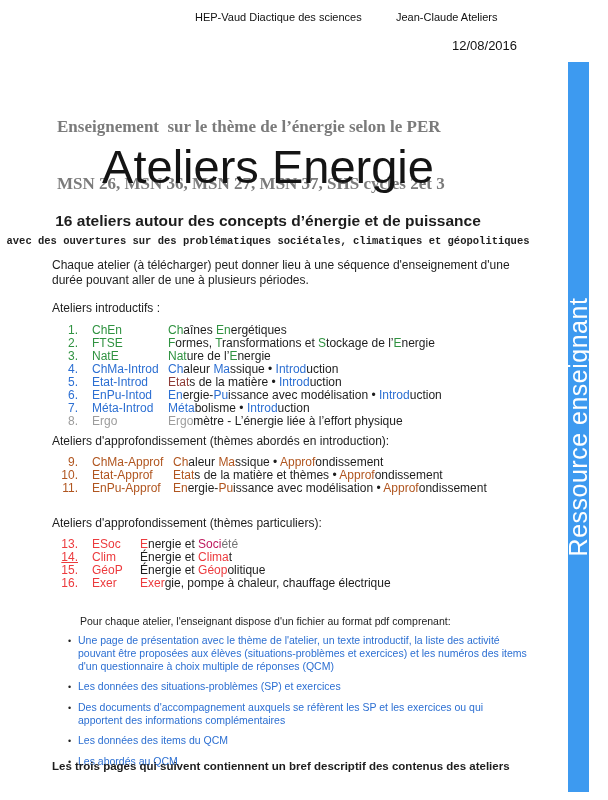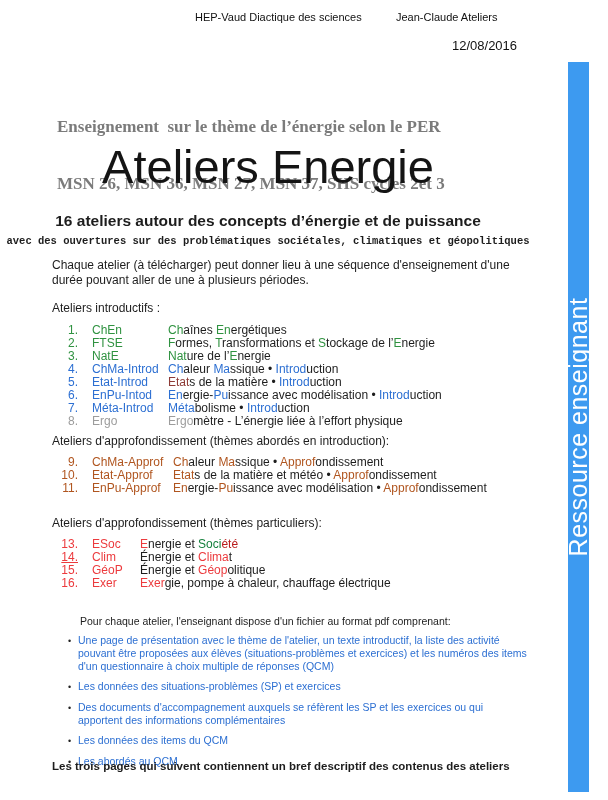--- a/index.html
+++ b/index.html
@@ -112,35 +112,35 @@
 <div class="abs sec-heading h-s2">Ateliers d'approfondissement (thèmes abordés en introduction):</div>
 <div class="abs list list-s2">
     <div class="row">
       <span class="num" style="color: rgb(176, 85, 31);">9.</span>
       <span class="code" style="color: rgb(176, 85, 31);">ChMa-Approf</span>
       <span class="desc"><span style="color: rgb(176, 85, 31);">Ch</span><span style="color: rgb(29, 29, 29);">aleur </span><span style="color: rgb(176, 85, 31);">Ma</span><span style="color: rgb(29, 29, 29);">ssique • </span><span style="color: rgb(176, 85, 31);">Approf</span><span style="color: rgb(29, 29, 29);">ondissement</span></span>
     </div>
     <div class="row">
       <span class="num" style="color: rgb(176, 85, 31);">10.</span>
       <span class="code" style="color: rgb(176, 85, 31);">Etat-Approf</span>
-      <span class="desc"><span style="color: rgb(176, 85, 31);">Etat</span><span style="color: rgb(29, 29, 29);">s de la matière et météo • </span><span style="color: rgb(176, 85, 31);">Approf</span><span style="color: rgb(29, 29, 29);">ondissement</span></span>
+      <span class="desc"><span style="color: rgb(176, 85, 31);">Etat</span><span style="color: rgb(29, 29, 29);">s de la matière et thèmes • </span><span style="color: rgb(176, 85, 31);">Approf</span><span style="color: rgb(29, 29, 29);">ondissement</span></span>
     </div>
     <div class="row">
       <span class="num" style="color: rgb(176, 85, 31);">11.</span>
       <span class="code" style="color: rgb(176, 85, 31);">EnPu-Approf</span>
       <span class="desc"><span style="color: rgb(176, 85, 31);">En</span><span style="color: rgb(29, 29, 29);">ergie-</span><span style="color: rgb(176, 85, 31);">Pu</span><span style="color: rgb(29, 29, 29);">issance avec modélisation • </span><span style="color: rgb(176, 85, 31);">Approf</span><span style="color: rgb(29, 29, 29);">ondissement</span></span>
     </div>
   </div>
 
 <div class="abs sec-heading h-s3">Ateliers d'approfondissement (thèmes particuliers):</div>
 <div class="abs list list-s3">
     <div class="row">
       <span class="num" style="color: rgb(236, 58, 61);">13.</span>
       <span class="code" style="color: rgb(236, 58, 61);">ESoc</span>
-      <span class="desc"><span style="color: rgb(236, 58, 61);">E</span><span style="color: rgb(29, 29, 29);">nergie et </span><span style="color: #15803d;">Soci</span><span style="color: #b91c1c;">été</span></span>
+      <span class="desc"><span style="color: rgb(236, 58, 61);">E</span><span style="color: rgb(29, 29, 29);">nergie et </span><span style="color: #be185d;">Soci</span><span style="color: #737373;">été</span></span>
     </div>
     <div class="row">
       <span class="num" style="color: rgb(236, 58, 61); text-decoration: underline;">14.</span>
       <span class="code" style="color: rgb(236, 58, 61);">Clim</span>
       <span class="desc"><span style="color: rgb(29, 29, 29);">Énergie et </span><span style="color: rgb(236, 58, 61);">Clima</span><span style="color: rgb(29, 29, 29);">t</span></span>
     </div>
     <div class="row">
       <span class="num" style="color: rgb(236, 58, 61);">15.</span>
       <span class="code" style="color: rgb(236, 58, 61);">GéoP</span>
       <span class="desc"><span style="color: rgb(29, 29, 29);">Énergie et </span><span style="color: rgb(236, 58, 61);">Géop</span><span style="color: rgb(29, 29, 29);">olitique</span></span>

